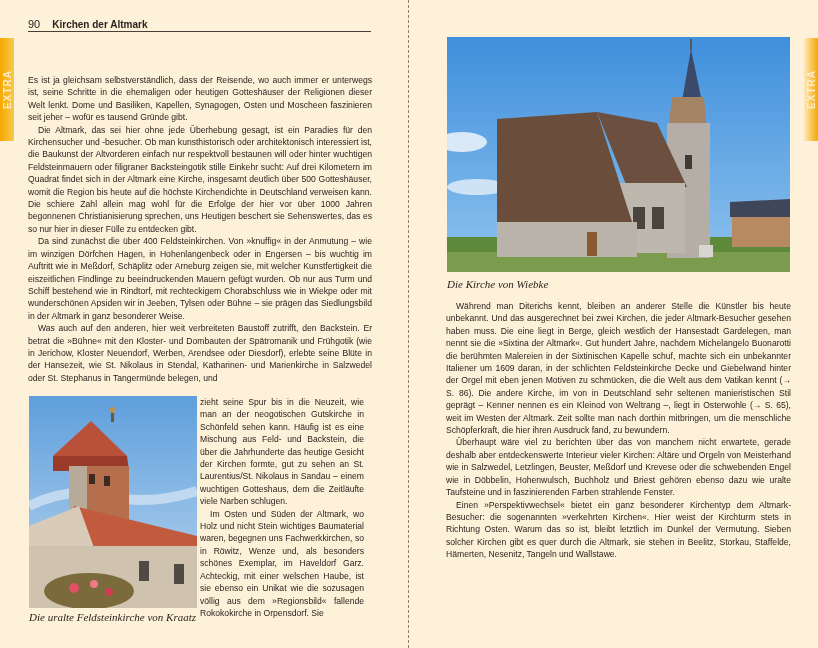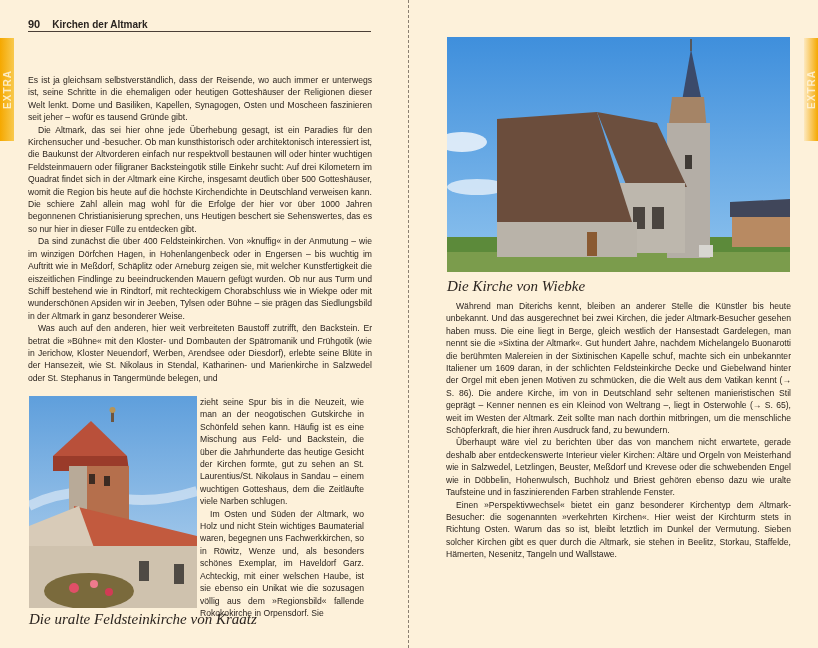--- a/index.html
+++ b/index.html
@@ -16,21 +16,21 @@
     position:absolute; left:408px; top:0; width:0; height:648px;
     border-left:1px dashed #8a7f70;
   }
   .running-head {
     position:absolute; top:18px; height:13px;
     border-bottom:1px solid #4a3f36;
     font-size:10px; font-weight:bold; line-height:12px;
   }
   .left-head { left:28px; width:343px; }
   .right-head { left:36px; width:345px; text-align:right; }
-  .pno { font-weight:bold; font-size:11px;margin-top:8px; }
+  .pno { font-weight:normal; font-size:11px;margin-top:8px; }
   .left-head .pno { margin-right:12px; }
   .right-head .pno { margin-left:12px; }
   .extra-tab {
     position:absolute; width:14px; height:103px;
     display:flex; align-items:center; justify-content:center;
   }
   .extra-tab span {
     display:block; transform:rotate(-90deg); white-space:nowrap;
     color:#fff6e0; font-size:10px; letter-spacing:1px; font-weight:bold; opacity:.85;
   }
@@ -47,21 +47,21 @@
   .body-text p { margin:0; text-indent:0; }
   .body-text p.ind { text-indent:10px; }
   .lt1 { left:28px; top:74px; width:344px; }
   .lt2 { left:200px; top:396px; width:164px; }
   .rt1 { left:36px; top:300px; width:345px; }
   .photo { position:absolute; overflow:hidden; }
   .photo-kraatz { left:29px; top:396px; width:168px; height:212px; }
   .photo-wiebke { left:447px; top:37px; width:343px; height:235px; }
   .caption {
     position:absolute; font-family:"Liberation Serif", "DejaVu Serif", serif;
-    font-style:italic; font-size:15px; color:#2b241f;
+    font-style:italic; font-size:11px; color:#2b241f;
   }
   .cap-kraatz { left:29px; top:611px; }
   .cap-wiebke { left:447px; top:278px; }
 </style>
 </head>
 <body>
 
 <div class="fold"></div>
 
 <div class="page page-left">

